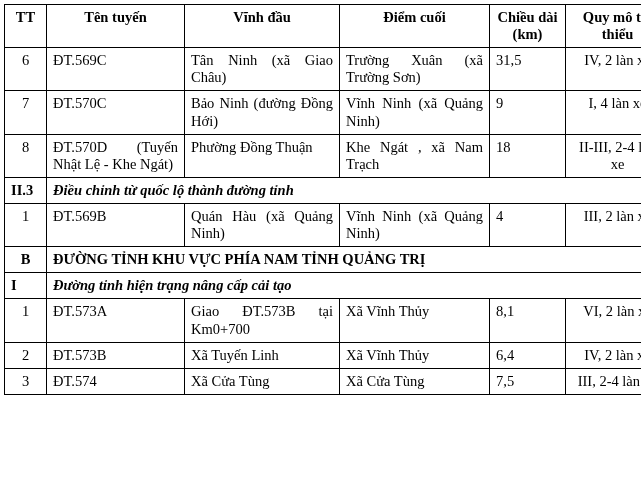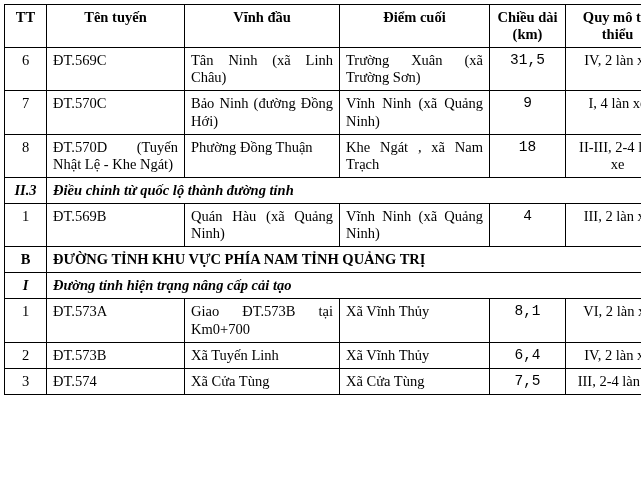--- a/index.html
+++ b/index.html
@@ -45,42 +45,39 @@
     vertical-align: middle;
     font-weight: bold;
     padding: 5px 4px;
     line-height: 1.2;
   }
   td.tt {
     text-align: center;
     vertical-align: middle;
   }
   td.len {
-    text-align: center;
+    text-align: left;
     vertical-align: middle;
-    font-family: Liberation Mono, monospace;
   }
   td.scale {
     text-align: center;
     vertical-align: middle;
   }
   td.name, td.start, td.end {
     text-align: justify;
     text-align-last: left;
   }
   td.justify {
     text-align: justify;
   }
   tr.section td {
     vertical-align: middle;
   }
   td.section-label {
-    text-align: center;
     font-weight: bold;
-    font-style: italic;
     vertical-align: middle;
   }
   td.section-text {
     font-weight: bold;
     font-style: italic;
     vertical-align: middle;
   }
   td.section-label-b {
     text-align: center;
     font-weight: bold;
@@ -112,21 +109,21 @@
         <th>Điểm cuối</th>
         <th>Chiều dài (km)</th>
         <th>Quy mô tối thiểu</th>
       </tr>
     </thead>
     <tbody>
 
       <tr>
         <td class="tt">6</td>
         <td class="name">ĐT.569C</td>
-        <td class="start justify">Tân Ninh  (xã Linh Châu)</td>
+        <td class="start justify">Tân Ninh  (xã Giao Châu)</td>
         <td class="end justify">Trường Xuân (xã Trường Sơn)</td>
         <td class="len">31,5</td>
         <td class="scale">IV, 2 làn xe</td>
       </tr>
 
       <tr>
         <td class="tt">7</td>
         <td class="name">ĐT.570C</td>
         <td class="start justify">Bảo Ninh (đường Đồng Hới)</td>
         <td class="end justify">Vĩnh Ninh  (xã Quảng Ninh)</td>

